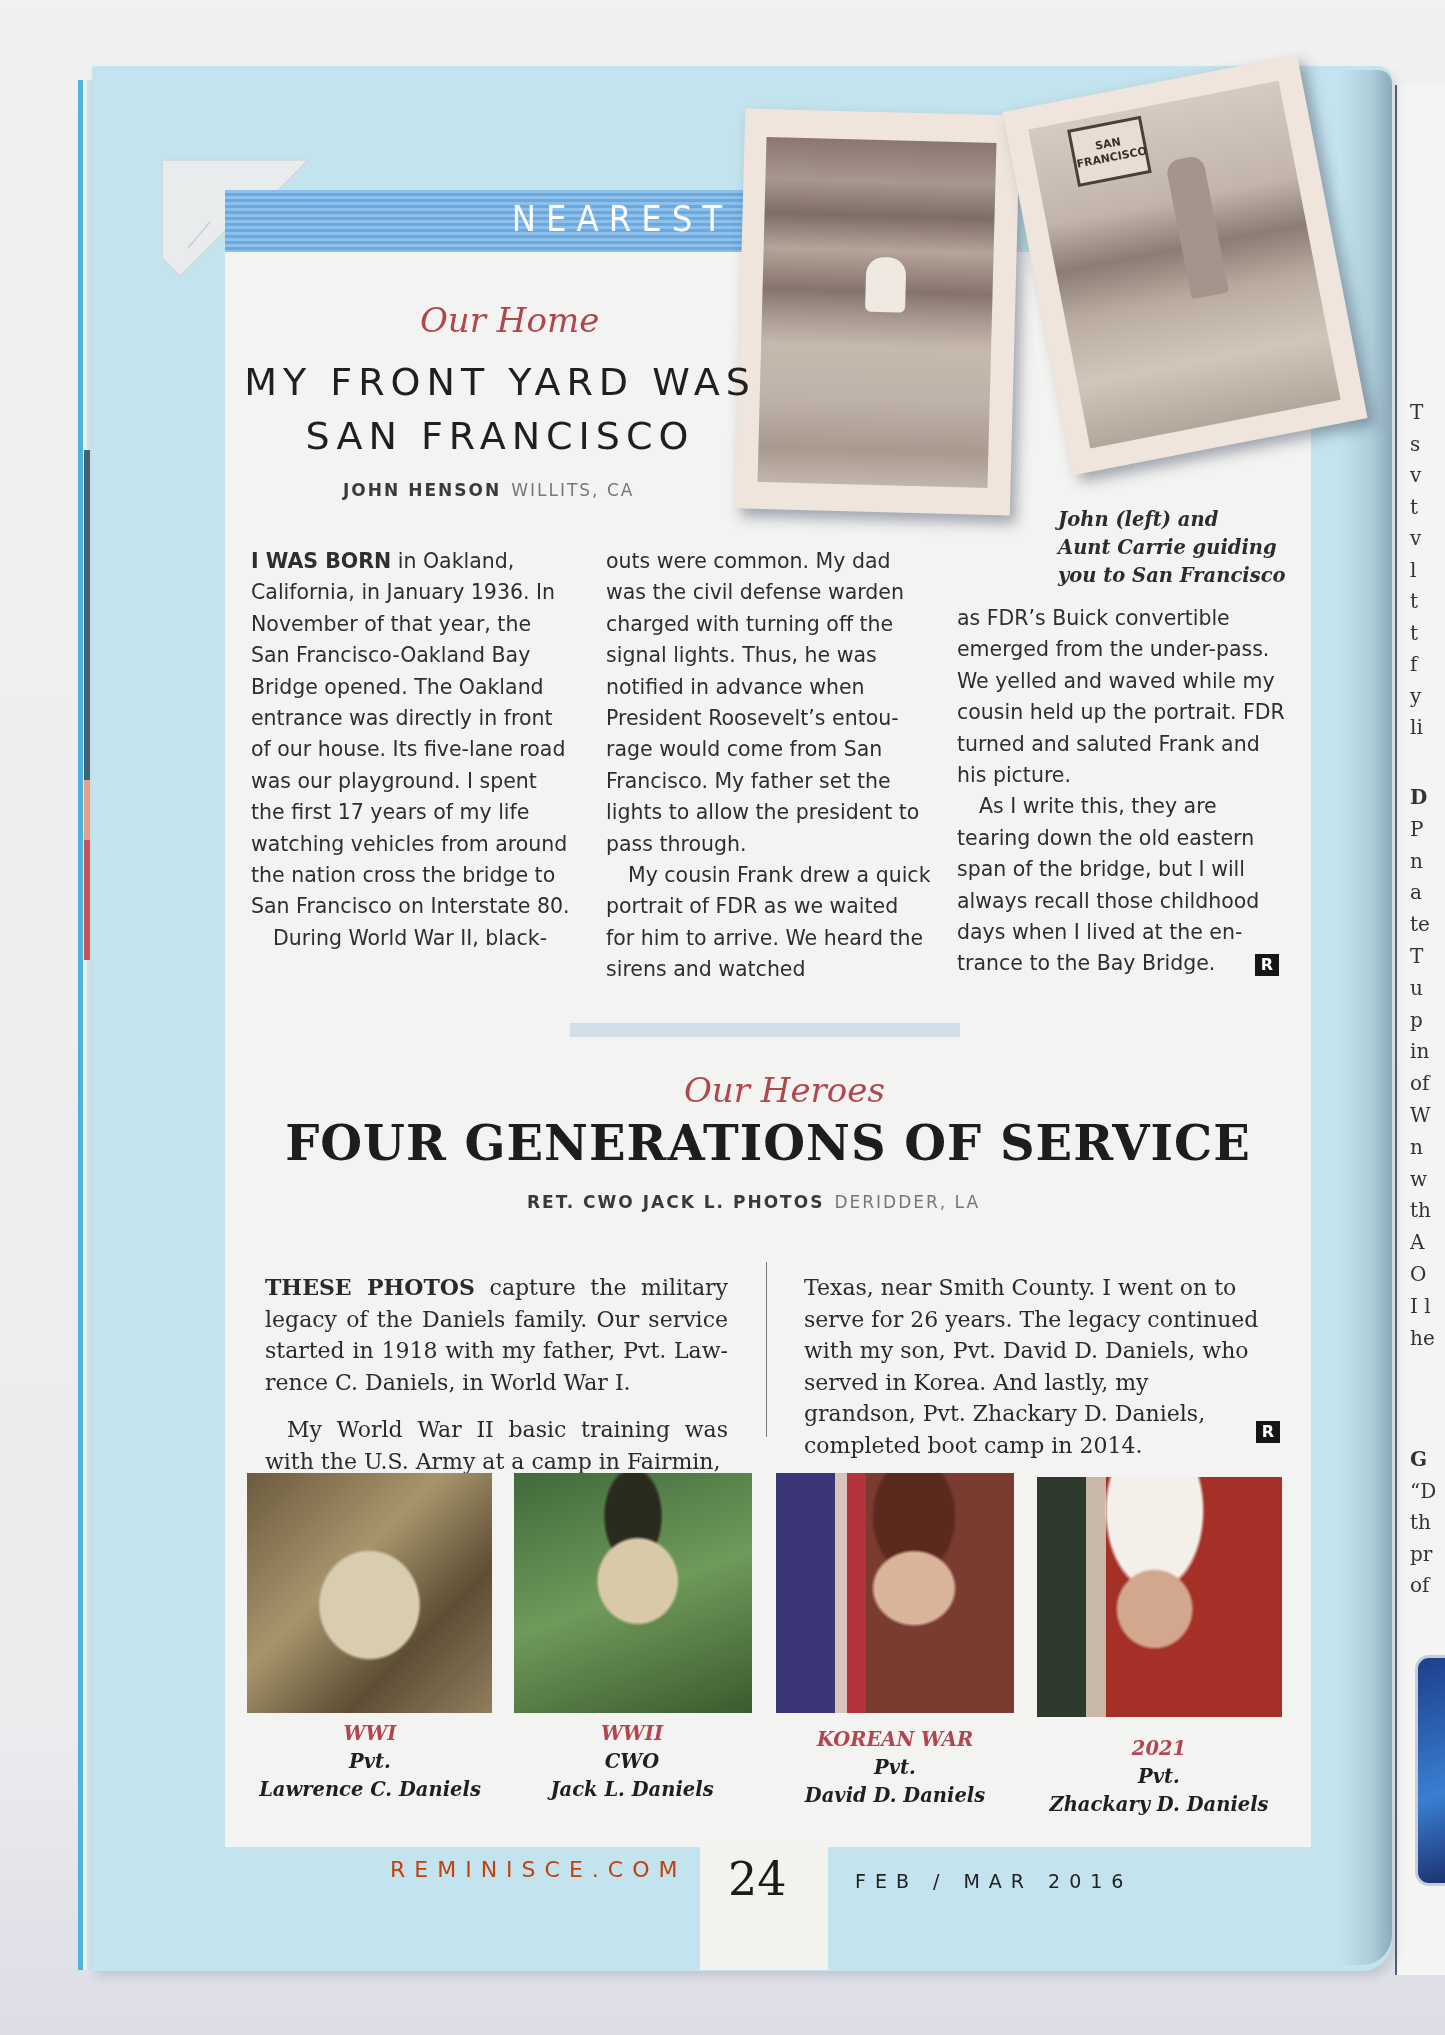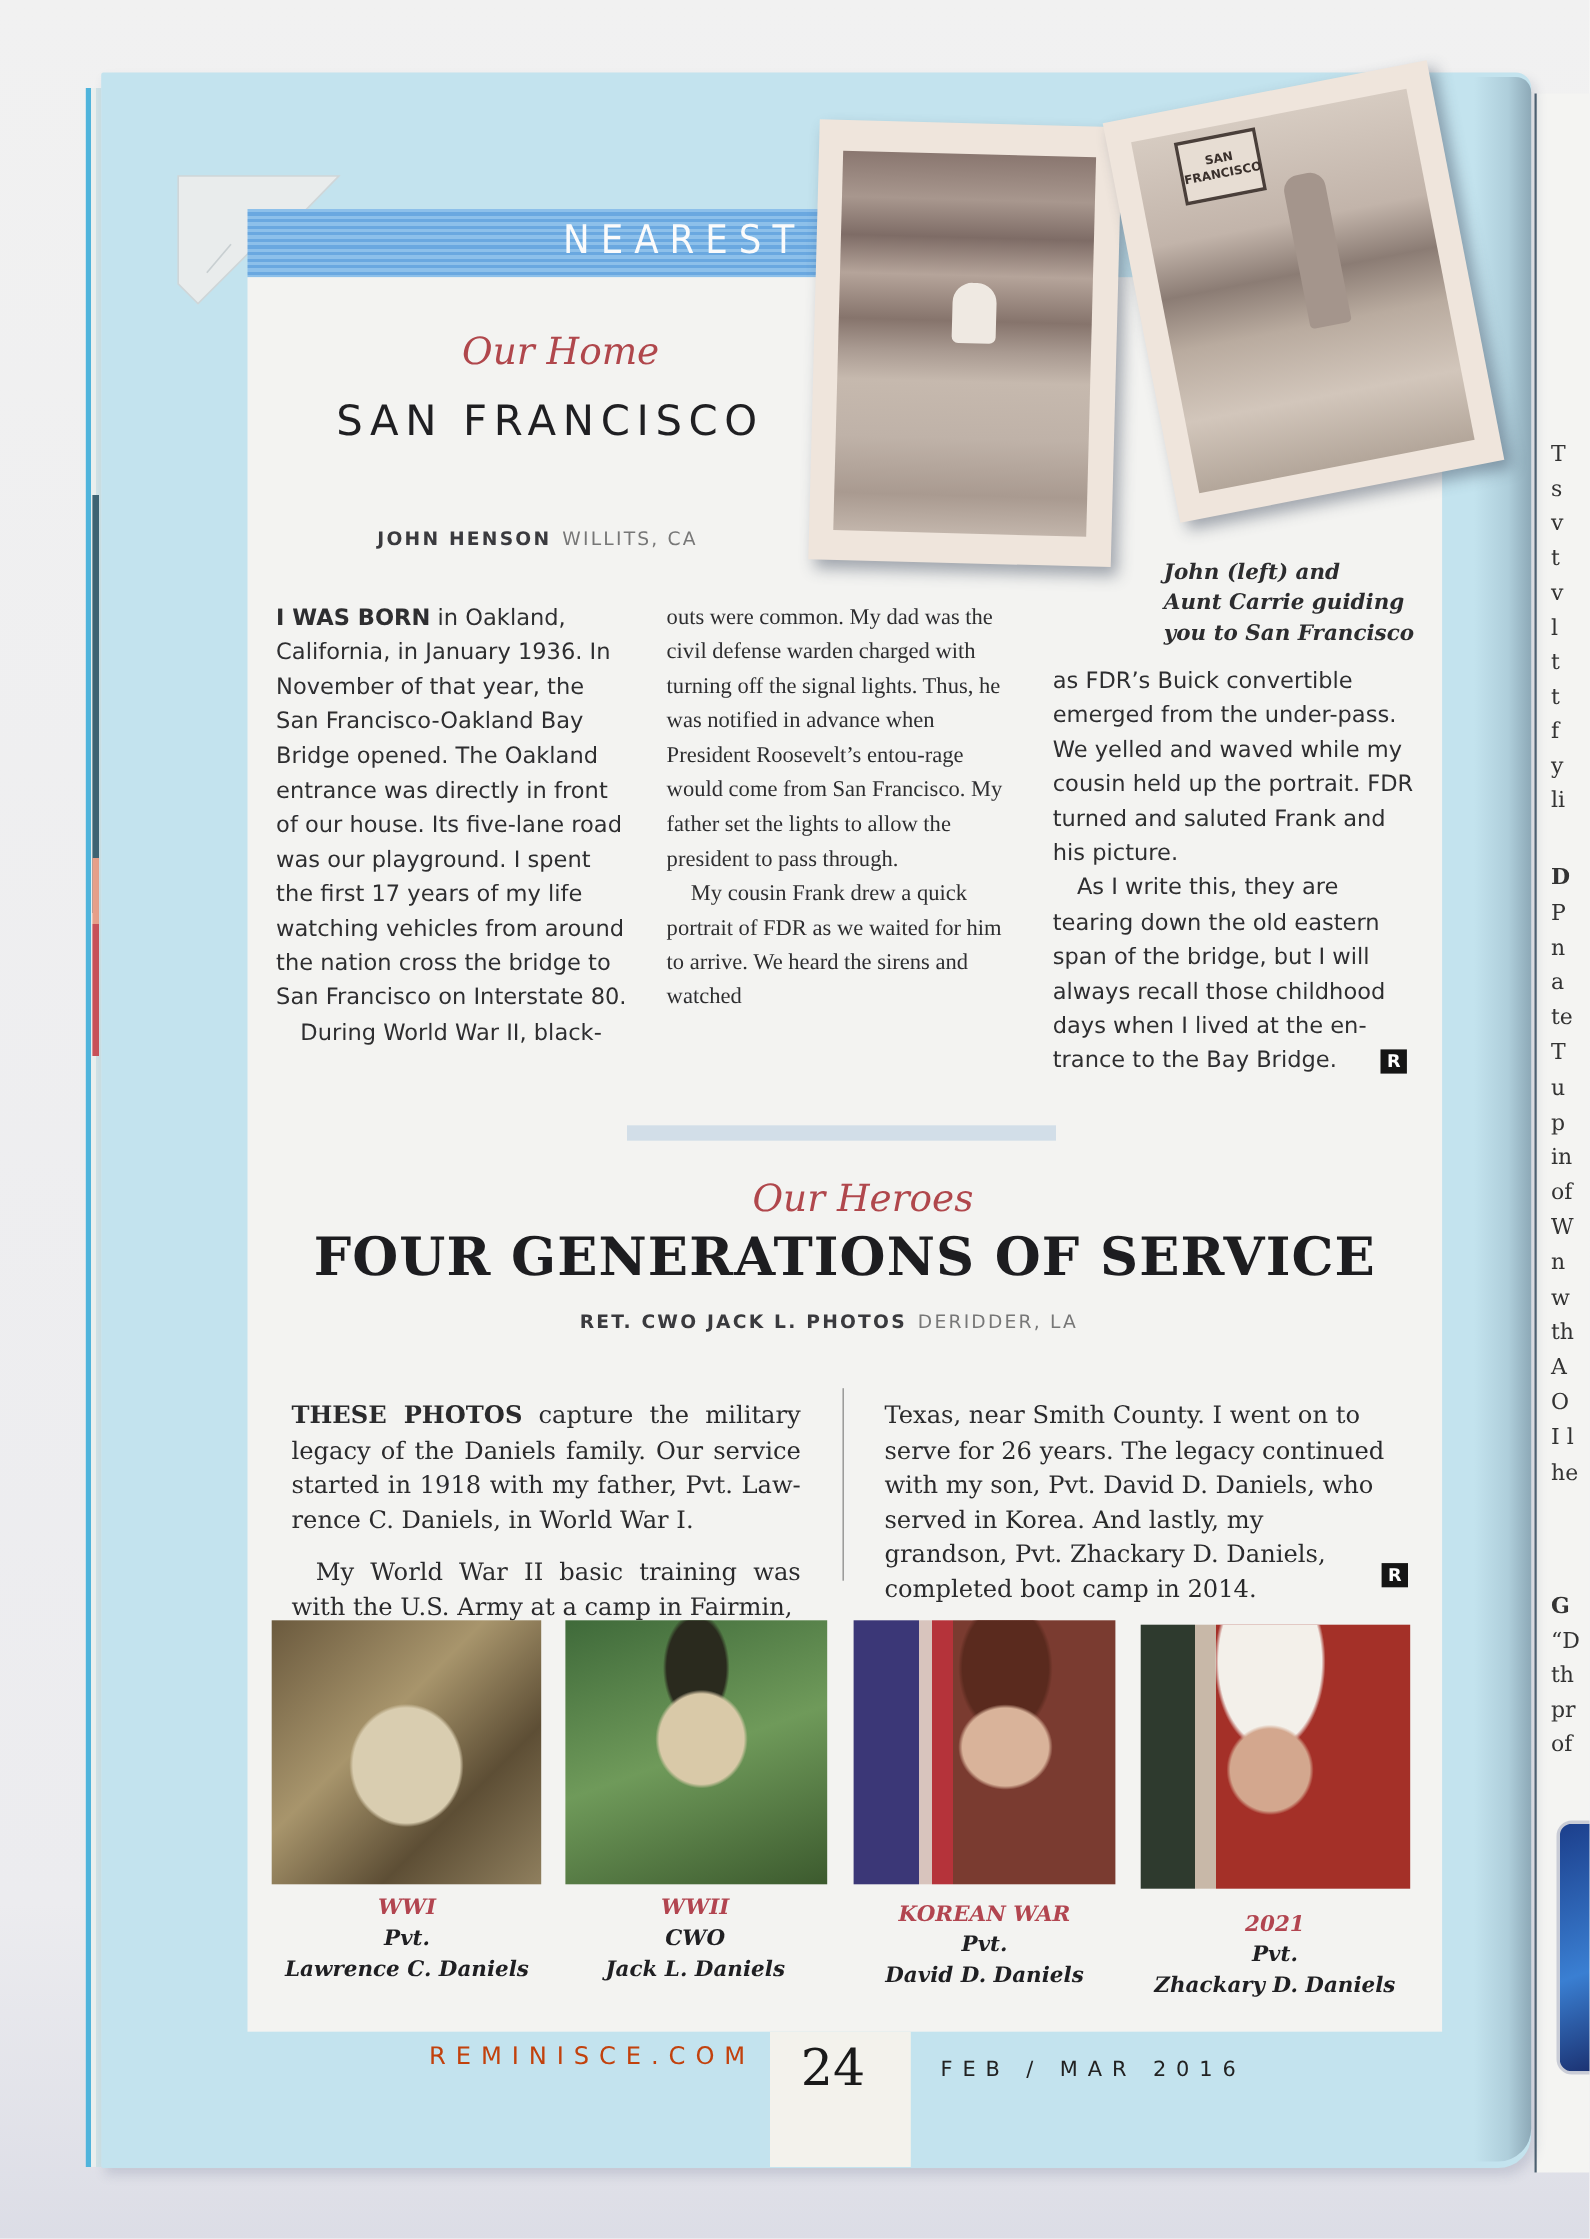--- a/index.html
+++ b/index.html
@@ -130,31 +130,32 @@
     background: linear-gradient(180deg,#d6cbc1 0%,#c2b4aa 30%,#8b7c74 45%,#b9ab9f 60%,#d2c6bb 80%,#b3a69a 100%);"></div>
   <div style="position:absolute;left:60px;top:30px;width:75px;height:58px;background:#e7ddd3;border:3px solid #4a3f3a;font-size:11px;line-height:14px;text-align:center;color:#3a302c;font-weight:bold;padding-top:12px;box-sizing:border-box;">
     <div>SAN</div>
     <div>FRANCISCO</div>
   </div>
   <div style="position:absolute;left:150px;top:80px;width:38px;height:140px;background:#a4958c;border-radius:14px 14px 4px 4px;"></div>
 </div>
 
 <div class="kicker" style="left:420px;top:300px;">Our Home</div>
 <div class="headline-sans" style="left:240px;top:355px;width:520px;">
+  <div>MY FRONT YARD WAS</div>
   <div>SAN FRANCISCO</div>
 </div>
 <div class="byline" style="left:343px;top:480px;">
   <b>JOHN HENSON</b><span class="loc">WILLITS, CA</span>
 </div>
 
 <div class="col-sans" style="left:251px;top:546px;">
   <p><b>I WAS BORN</b> <span>in Oakland, California, in January 1936. In November of that year, the San Francisco-Oakland Bay Bridge opened. The Oakland entrance was directly in front of our house. Its five-lane road was our playground. I spent the first 17 years of my life watching vehicles from around the nation cross the bridge to San Francisco on Interstate 80.</span></p>
   <p class="ind">During World War II, black-</p>
 </div>
-<div class="col-sans" style="left:606px;top:546px;font-family:Liberation Serif, serif;">
+<div class="col-sans" style="left:606px;top:546px;">
   <p>outs were common. My dad was the civil defense warden charged with turning off the signal lights. Thus, he was notified in advance when President Roosevelt’s entou-rage would come from San Francisco. My father set the lights to allow the president to pass through.</p>
   <p class="ind">My cousin Frank drew a quick portrait of FDR as we waited for him to arrive. We heard the sirens and watched</p>
 </div>
 <div class="caption" style="left:1058px;top:506px;">
   <div>John (left) and</div>
   <div>Aunt Carrie guiding</div>
   <div>you to San Francisco</div>
 </div>
 <div class="col-sans" style="left:957px;top:603px;width:330px;">
   <p>as FDR’s Buick convertible emerged from the under-pass. We yelled and waved while my cousin held up the portrait. FDR turned and saluted Frank and his picture.</p>

